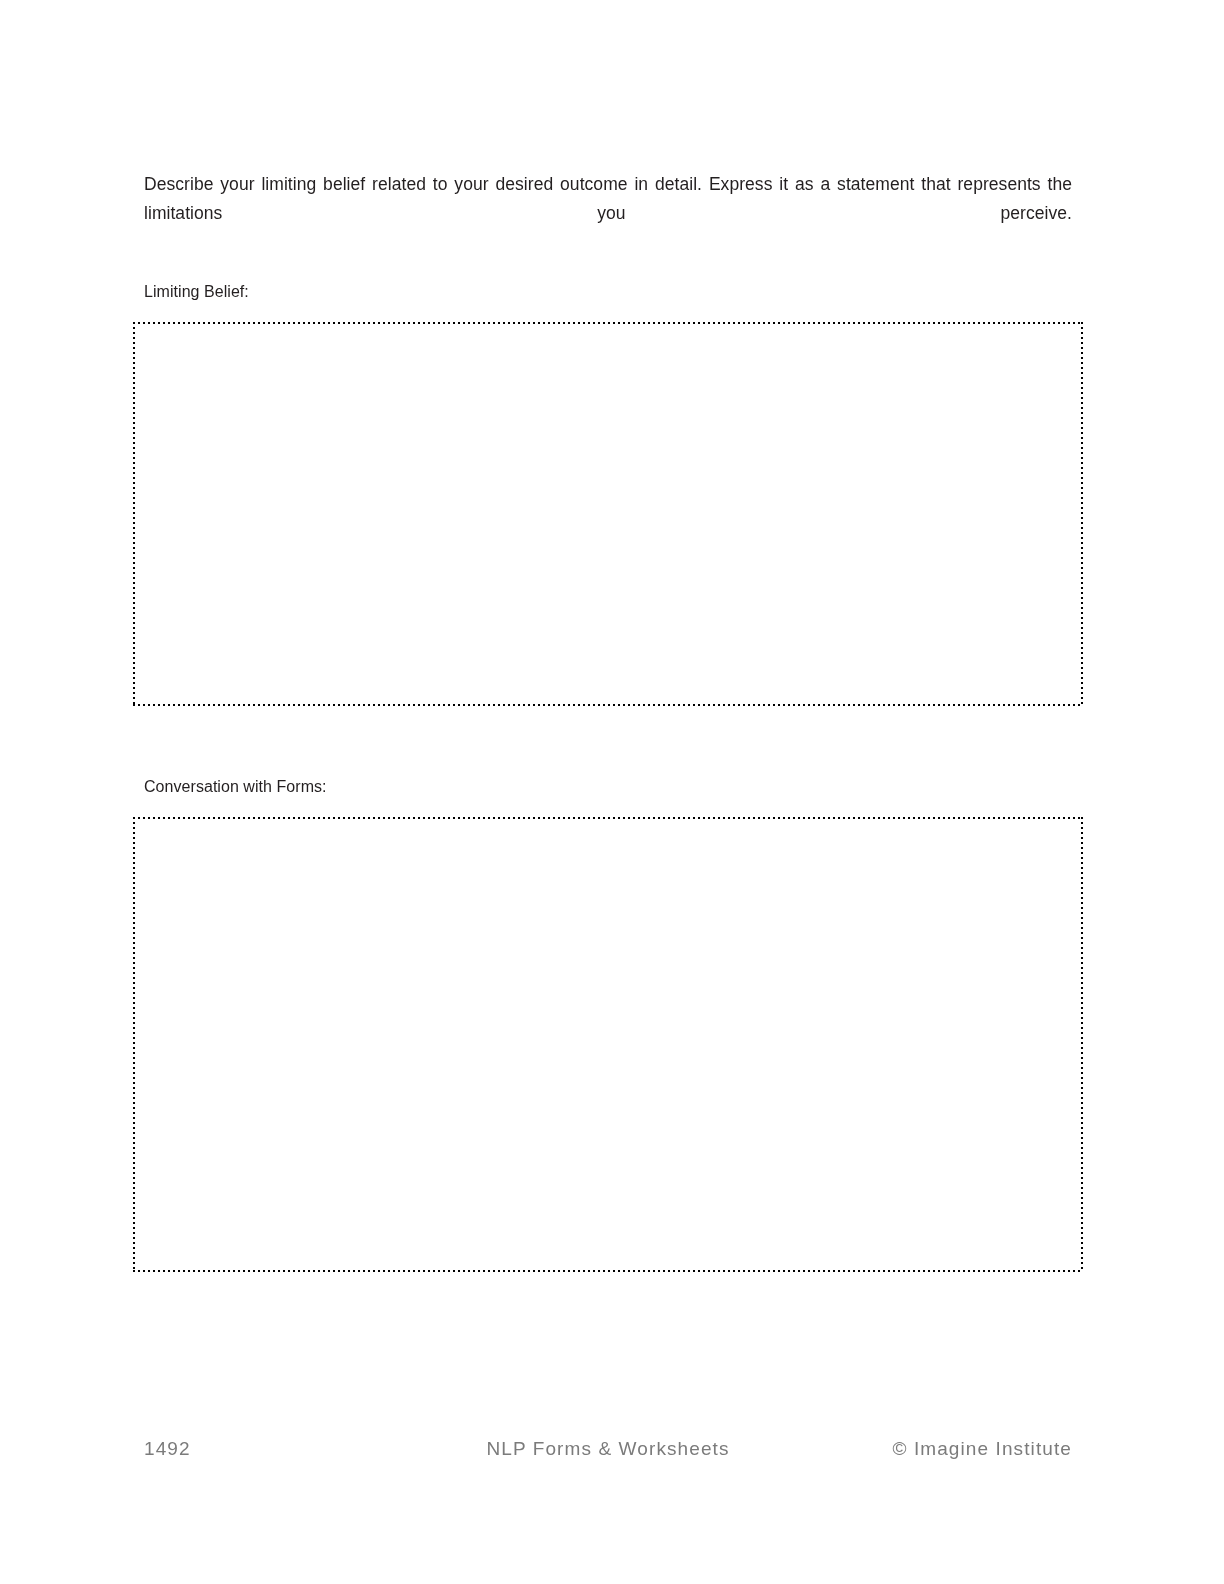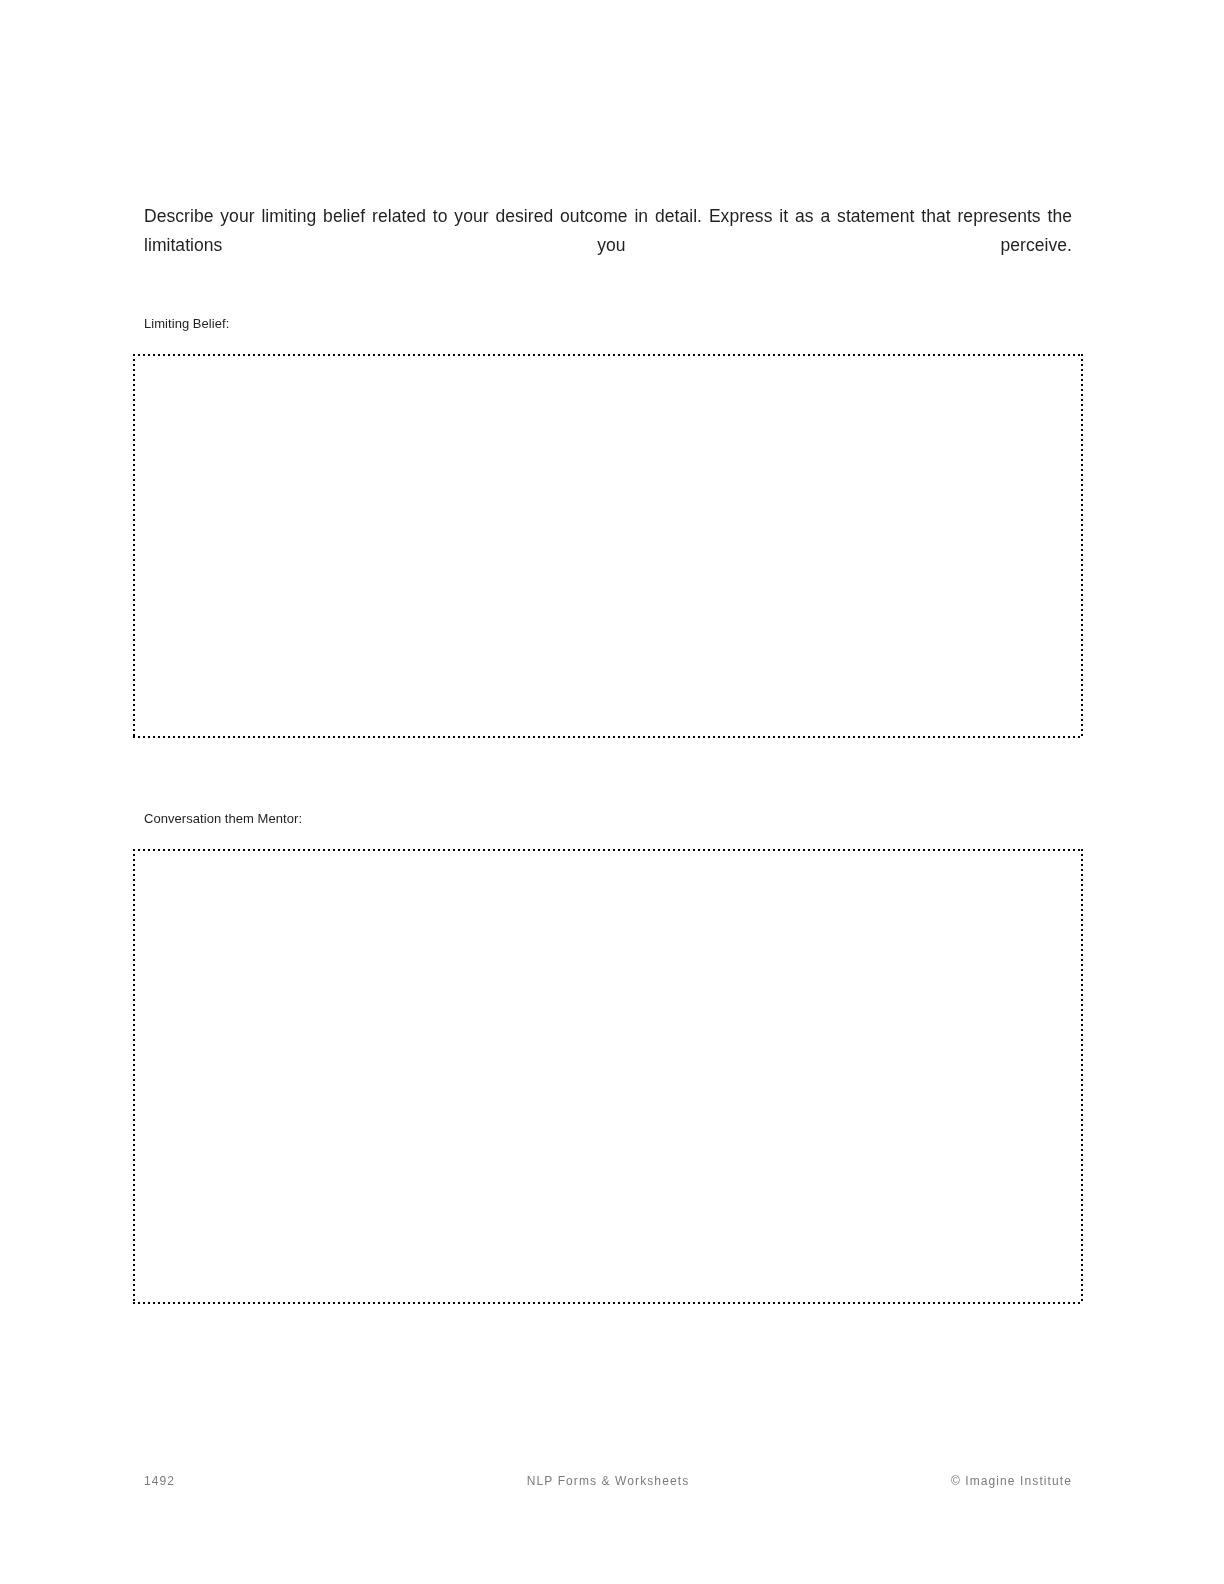--- a/index.html
+++ b/index.html
@@ -12,21 +12,20 @@
     height: 1584px;
     position: relative;
     font-family: "Liberation Sans", sans-serif;
     -webkit-font-smoothing: antialiased;
   }
 
   .page {
     position: absolute;
     inset: 0;
     background: #ffffff;
-    margin-top: 32px;
   }
 
   .content {
     position: absolute;
     left: 144px;
     top: 170px;
     width: 928px;
   }
 
   .prompt {
@@ -38,21 +37,21 @@
     margin: 0;
     letter-spacing: 0.05px;
   }
   .prompt::after {
     content: "";
     display: inline-block;
     width: 100%;
   }
 
   .field-label {
-    font-size: 13px;
+    font-size: 16px;
     line-height: 29px;
     color: #231f20;
     margin: 0;
     letter-spacing: 0.05px;
   }
 
   .spacer-prompt-to-label { height: 20px; }
   .spacer-label-to-box    { height: 16px; }
   .spacer-box-to-prompt   { height: 46px; }
 
@@ -117,21 +116,21 @@
   .footer {
     position: absolute;
     left: 144px;
     top: 1437px;
     width: 928px;
     height: 24px;
   }
   .footer span {
     position: absolute;
     top: 0;
-    font-size: 12px;
+    font-size: 19px;
     line-height: 24px;
     color: #7b7b7b;
     letter-spacing: 1.1px;
     white-space: nowrap;
   }
   .footer .page-number { left: 0; }
   .footer .doc-title {
     left: 50%;
     transform: translateX(-50%);
   }
@@ -158,21 +157,21 @@
       <span class="edge bottom"></span>
       <span class="edge left"></span>
       <textarea class="writing-area" placeholder="" style=""></textarea>
     </div>
 
     <div class="spacer-box-to-prompt"></div>
 
 
     <div class="spacer-prompt-to-label"></div>
 
-    <p class="field-label">Conversation them Mentor:</p>
+    <p class="field-label">Conversation with Forms:</p>
 
     <div class="spacer-label-to-box"></div>
 
     <div class="answer-box box-mentor-conversation">
       <span class="edge top"></span>
       <span class="edge right"></span>
       <span class="edge bottom"></span>
       <span class="edge left"></span>
       <textarea class="writing-area" placeholder="" style=""></textarea>
     </div>

